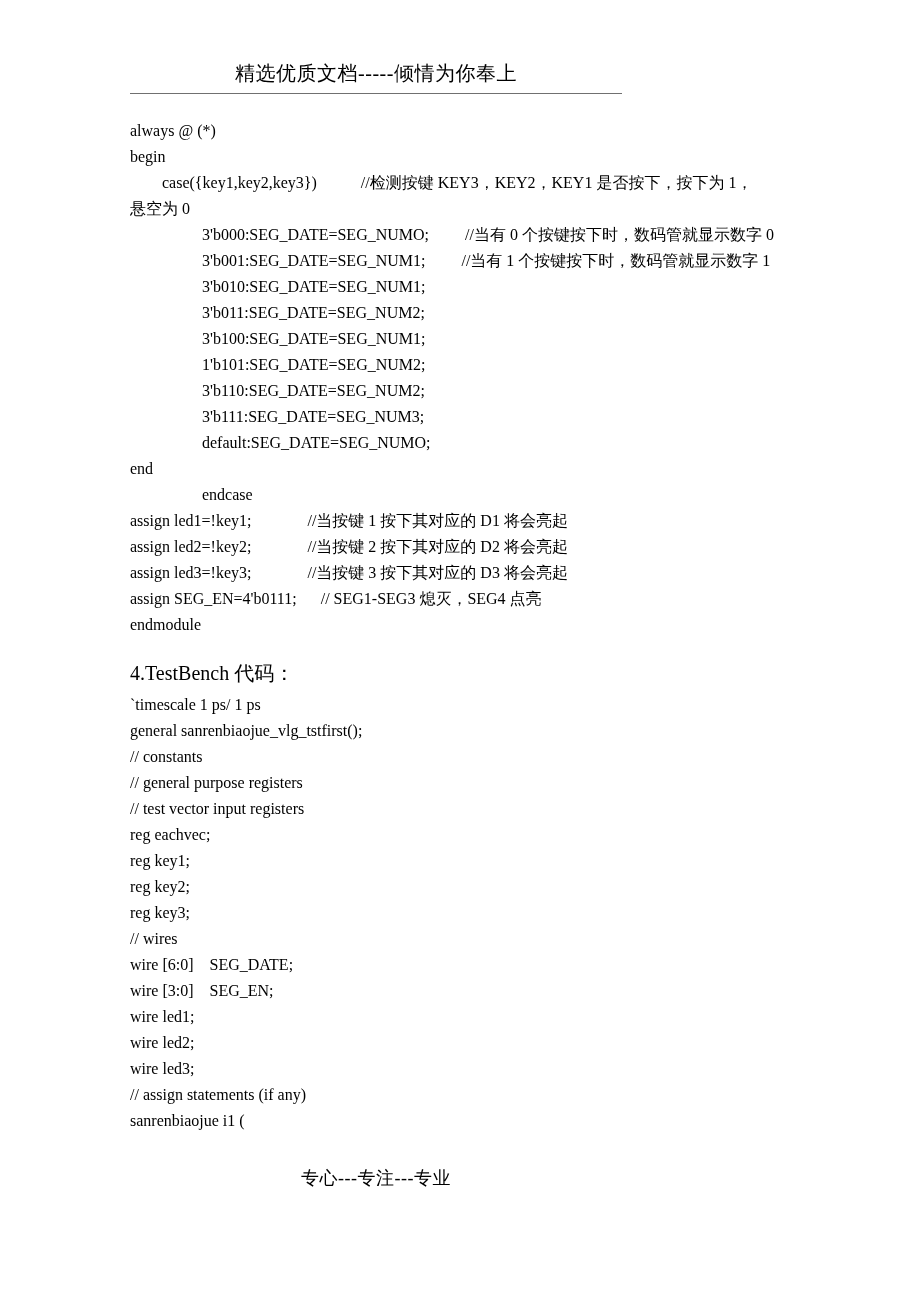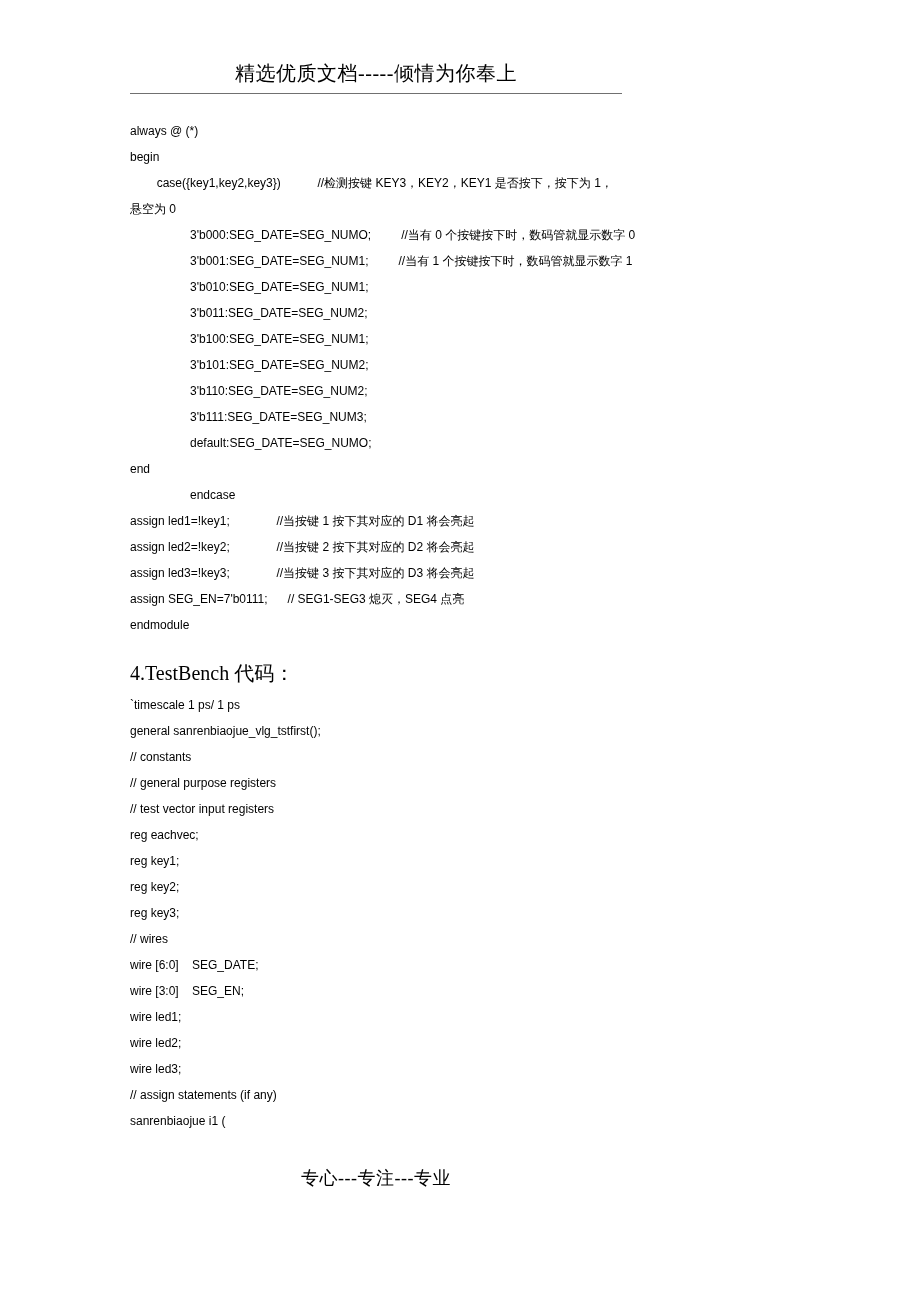--- a/index.html
+++ b/index.html
@@ -20,24 +20,24 @@
     font-size: 20px;
     margin-bottom: 6px;
     letter-spacing: 0.5px;
   }
   .hr-line {
     border: none;
     border-top: 1px solid #707070;
     margin: 0 0 24px 0;
   }
   .code-line {
-    font-size: 12px;
+    font-size: 16px;
     line-height: 26px;
     white-space: pre;
-    font-family: Liberation Sans, sans-serif;
+    font-family: Liberation Serif, serif;
   }
   .section-title {
     font-size: 20px;
     margin-top: 22px;
     margin-bottom: 5px;
   }
   .footer {
     text-align: center;
     font-size: 18px;
     margin-top: 32px;
@@ -55,31 +55,31 @@
   <div>
     <div class="code-line">always @ (*)</div>
     <div class="code-line">begin</div>
     <div class="code-line">        case({key1,key2,key3})           //检测按键 KEY3，KEY2，KEY1 是否按下，按下为 1，</div>
     <div class="code-line">悬空为 0</div>
     <div class="code-line">                  3'b000:SEG_DATE=SEG_NUMO;         //当有 0 个按键按下时，数码管就显示数字 0</div>
     <div class="code-line">                  3'b001:SEG_DATE=SEG_NUM1;         //当有 1 个按键按下时，数码管就显示数字 1</div>
     <div class="code-line">                  3'b010:SEG_DATE=SEG_NUM1;</div>
     <div class="code-line">                  3'b011:SEG_DATE=SEG_NUM2;</div>
     <div class="code-line">                  3'b100:SEG_DATE=SEG_NUM1;</div>
-    <div class="code-line">                  3'b101:SEG_DATE=SEG_NUM2;</div>
+    <div class="code-line">                  1'b101:SEG_DATE=SEG_NUM2;</div>
     <div class="code-line">                  3'b110:SEG_DATE=SEG_NUM2;</div>
     <div class="code-line">                  3'b111:SEG_DATE=SEG_NUM3;</div>
     <div class="code-line">                  default:SEG_DATE=SEG_NUMO;</div>
     <div class="code-line">end</div>
     <div class="code-line">                  endcase</div>
     <div class="code-line"></div>
     <div class="code-line">assign led1=!key1;              //当按键 1 按下其对应的 D1 将会亮起</div>
     <div class="code-line">assign led2=!key2;              //当按键 2 按下其对应的 D2 将会亮起</div>
     <div class="code-line">assign led3=!key3;              //当按键 3 按下其对应的 D3 将会亮起</div>
-    <div class="code-line">assign SEG_EN=7'b0111;      // SEG1-SEG3 熄灭，SEG4 点亮</div>
+    <div class="code-line">assign SEG_EN=4'b0111;      // SEG1-SEG3 熄灭，SEG4 点亮</div>
     <div class="code-line"></div>
     <div class="code-line"></div>
     <div class="code-line">endmodule</div>
   </div>
 
   <div class="section-title">4.TestBench 代码：</div>
 
   <div>
     <div class="code-line">`timescale 1 ps/ 1 ps</div>
     <div class="code-line">general sanrenbiaojue_vlg_tstfirst();</div>

